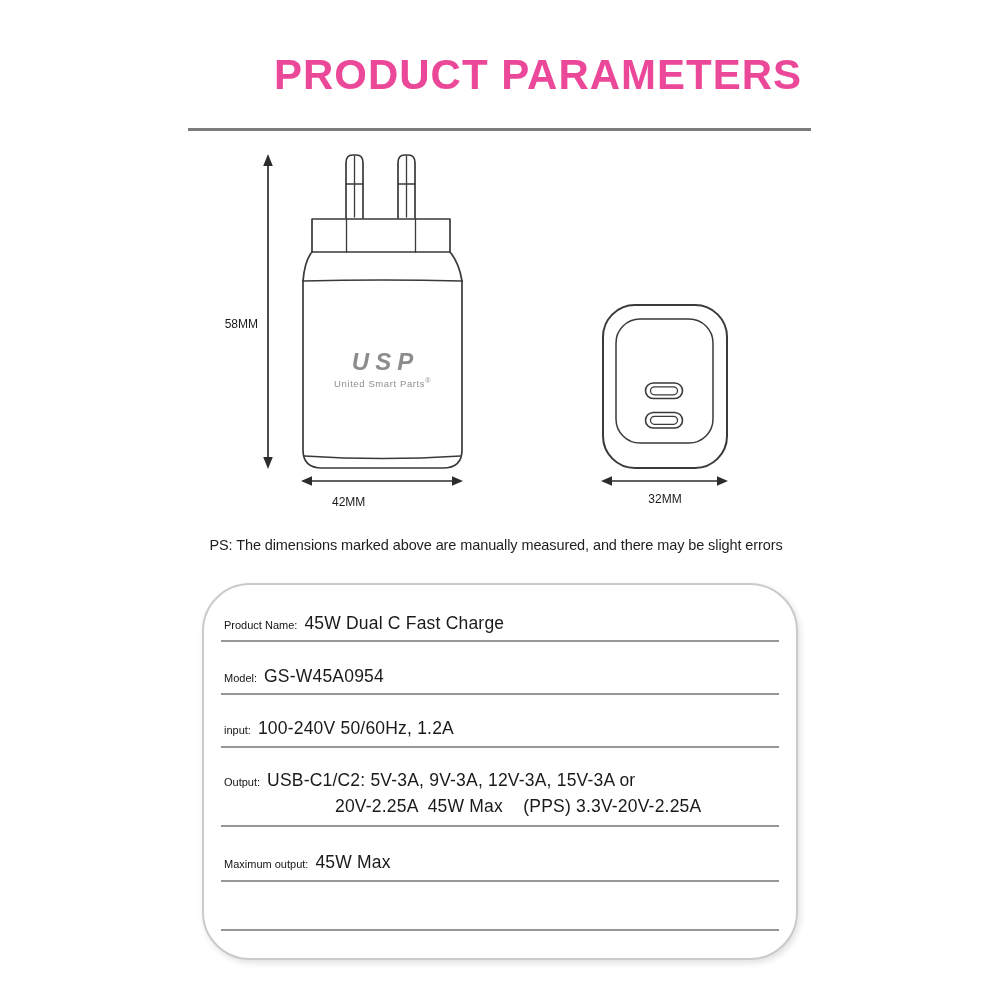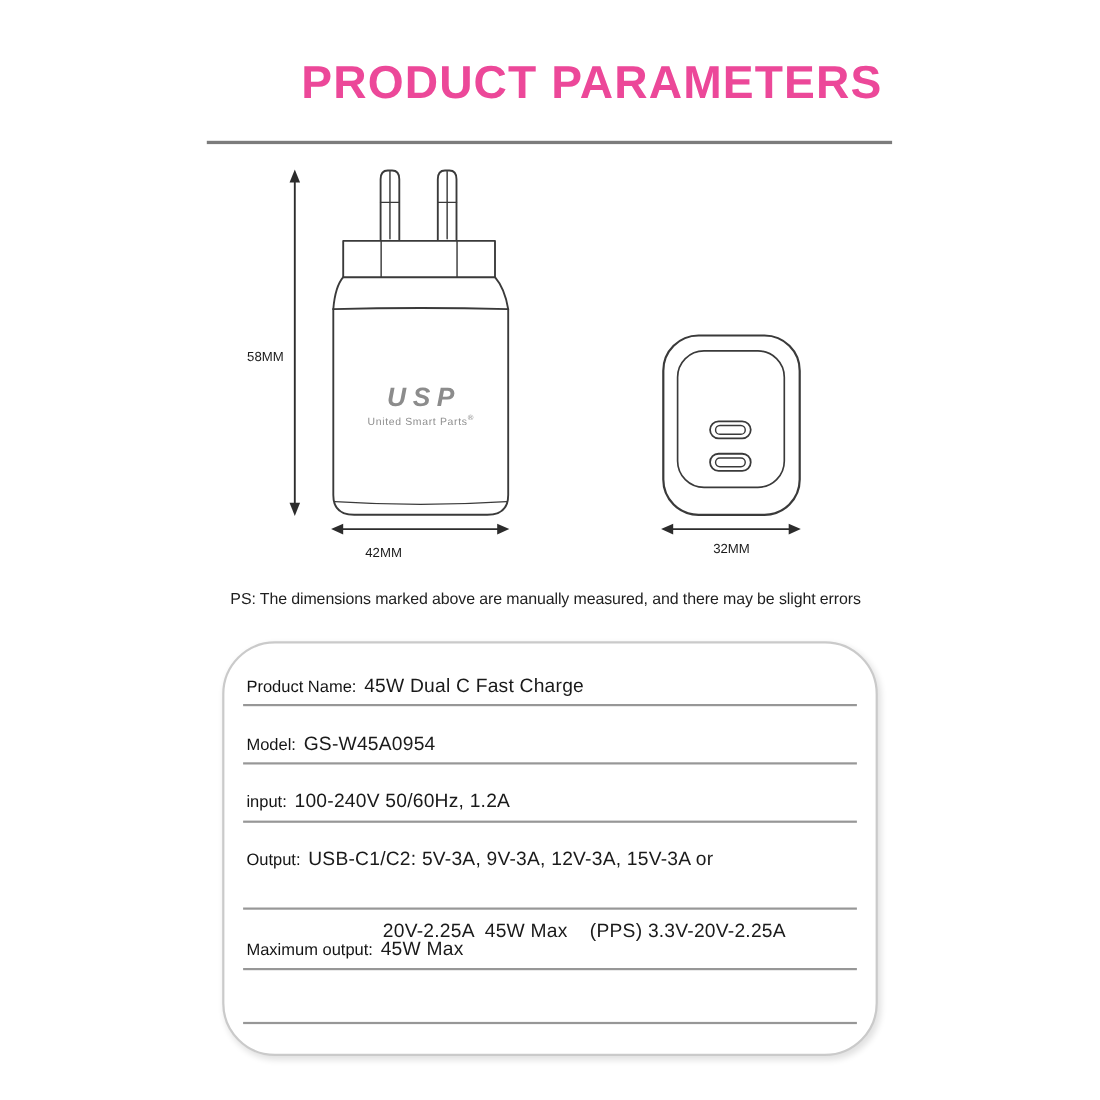--- a/index.html
+++ b/index.html
@@ -25,21 +25,21 @@
   .brand-sub sup{font-size:7px;}
 
   .ps-note{top:537px;left:0;width:992px;text-align:center;font-size:14.5px;
     letter-spacing:-0.1px;color:#1f1f1f;}
 
   
   .spec-box{top:583px;left:202px;width:596px;height:377px;background:#fff;
     border:2px solid #cacaca;border-radius:48px;box-sizing:border-box;
     box-shadow:2px 3px 6px rgba(0,0,0,0.12);}
   .spec-row{position:absolute;left:20px;right:18px;line-height:22px;white-space:nowrap;}
-  .spec-label{font-size:15px;color:#141414;margin-right:7px;}
+  .spec-label{font-size:11px;color:#141414;margin-right:7px;}
   .spec-value{font-size:17.5px;color:#1a1a1a;letter-spacing:0.2px;white-space:pre;}
   .spec-underline{position:absolute;left:17px;width:558px;height:2px;background:#979797;}
 
   svg{display:block;}
 </style>
 </head>
 <body>
 
 <div class="abs page-title">PRODUCT PARAMETERS</div>
 <div class="abs title-divider"></div>
@@ -126,21 +126,21 @@
   <div class="spec-underline" style="top:108px;"></div>
 
   <div class="spec-row" style="top:132px;">
     <span class="spec-label">input:</span><span class="spec-value">100-240V 50/60Hz, 1.2A</span>
   </div>
   <div class="spec-underline" style="top:161px;"></div>
 
   <div class="spec-row" style="top:184px;">
     <span class="spec-label">Output:</span><span class="spec-value">USB-C1/C2: 5V-3A, 9V-3A, 12V-3A, 15V-3A or</span>
   </div>
-  <div class="spec-row" style="top:210px;left:144px;margin-top:40px;">
+  <div class="spec-row" style="top:210px;left:131px;">
     <span class="spec-value">20V-2.25A  45W Max    (PPS) 3.3V-20V-2.25A</span>
   </div>
   <div class="spec-underline" style="top:240px;"></div>
 
   <div class="spec-row" style="top:266px;">
     <span class="spec-label">Maximum output:</span><span class="spec-value">45W Max</span>
   </div>
   <div class="spec-underline" style="top:295px;"></div>
 
   <div class="spec-underline" style="top:344px;"></div>

